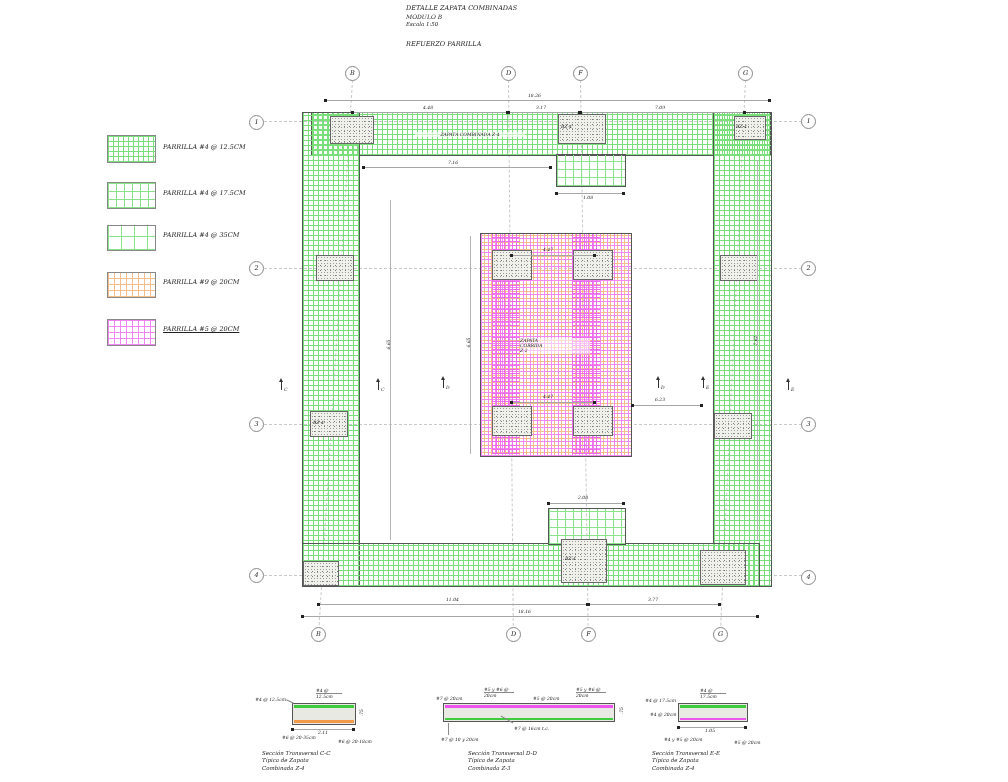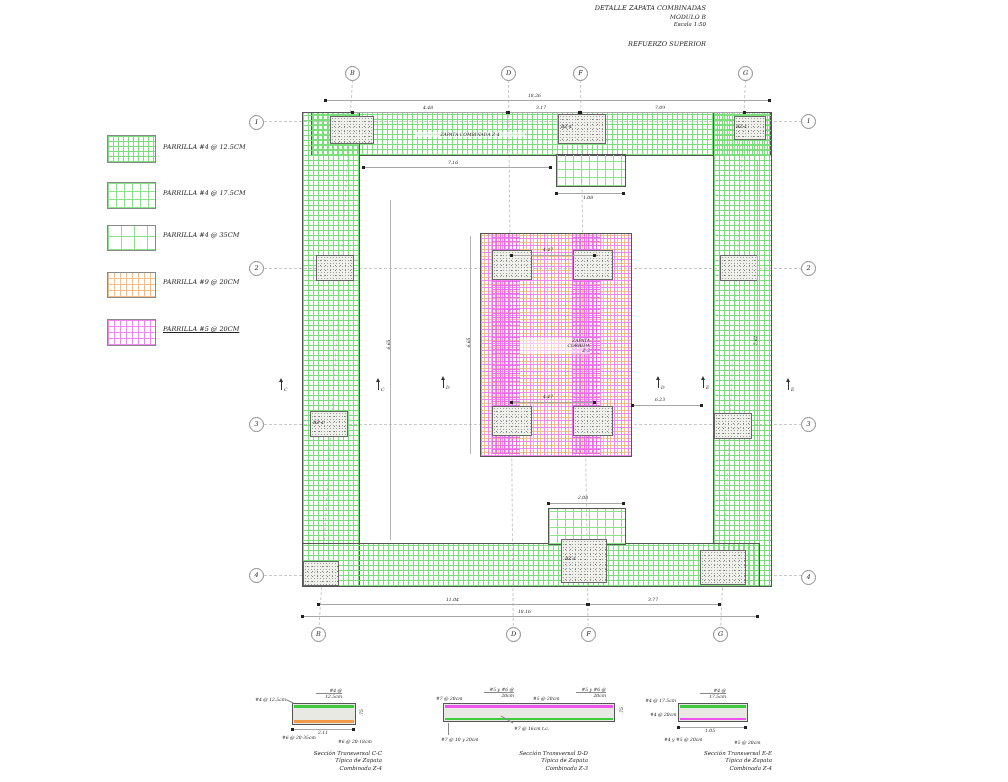--- a/index.html
+++ b/index.html
@@ -1,19 +1,19 @@
 <!DOCTYPE html>
 <html><head>
 <meta charset="utf-8">
 <style>
   html,body{margin:0;padding:0;background:#fff;}
   #sheet{position:relative;width:1008px;height:782px;background:#fff;overflow:hidden;
          font-family:"DejaVu Serif","Liberation Serif",serif;font-style:italic;color:#222;}
   .abs{position:absolute;}
-  .ctr{text-align:right;}
+  .ctr{text-align:left;}
   .t4{font-size:4.5px;line-height:1.15;}
   .t55{font-size:5.5px;line-height:1.35;}
   .t6{font-size:6px;line-height:1.25;}
   .t65{font-size:6.5px;line-height:1.3;}
   
   .gdense{background-image:
     repeating-linear-gradient(0deg,#7ade7a 0,#7ade7a 1px,transparent 1px,transparent 5px),
     repeating-linear-gradient(90deg,#7ade7a 0,#7ade7a 1px,transparent 1px,transparent 5px);}
   .gmed{background-image:
     repeating-linear-gradient(0deg,#8ae28a 0,#8ae28a 1px,transparent 1px,transparent 8px),
@@ -57,21 +57,21 @@
   .ldr{position:absolute;background:#8a8a8a;}
 </style>
 </head>
 <body>
 
 <div id="sheet">
 
   <div class="abs ctr t65" style="left:406px;top:4px;width:300px;">DETALLE ZAPATA COMBINADAS</div>
   <div class="abs ctr t6" style="left:406px;top:13px;width:300px;">MODULO B</div>
   <div class="abs ctr t55" style="left:406px;top:21px;width:300px;">Escala 1:50</div>
-  <div class="abs ctr t65" style="left:406px;top:40px;width:300px;">REFUERZO SUPERIOR</div>
+  <div class="abs ctr t65" style="left:406px;top:40px;width:300px;">REFUERZO PARRILLA</div>
 
   <div class="abs outlt gdense" style="left:107px;top:135px;width:47px;height:26px;"></div>
   <div class="abs t65" style="left:163px;top:143px;">PARRILLA #4 @ 12.5CM</div>
   <div class="abs outlt gmed" style="left:107px;top:182px;width:47px;height:25px;"></div>
   <div class="abs t65" style="left:163px;top:189px;">PARRILLA #4 @ 17.5CM</div>
   <div class="abs outlt gsparse" style="left:107px;top:225px;width:47px;height:24px;"></div>
   <div class="abs t65" style="left:163px;top:231px;">PARRILLA #4 @ 35CM</div>
   <div class="abs outlt gor" style="left:107px;top:272px;width:47px;height:24px;"></div>
   <div class="abs t65" style="left:163px;top:278px;">PARRILLA #9 @ 20CM</div>
   <div class="abs outlt gmag" style="left:107px;top:319px;width:47px;height:25px;"></div>

